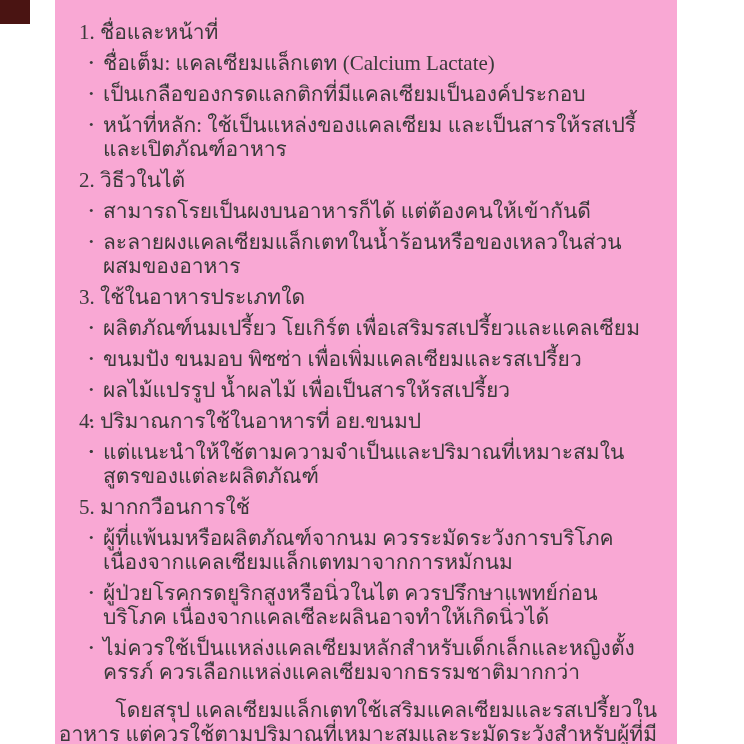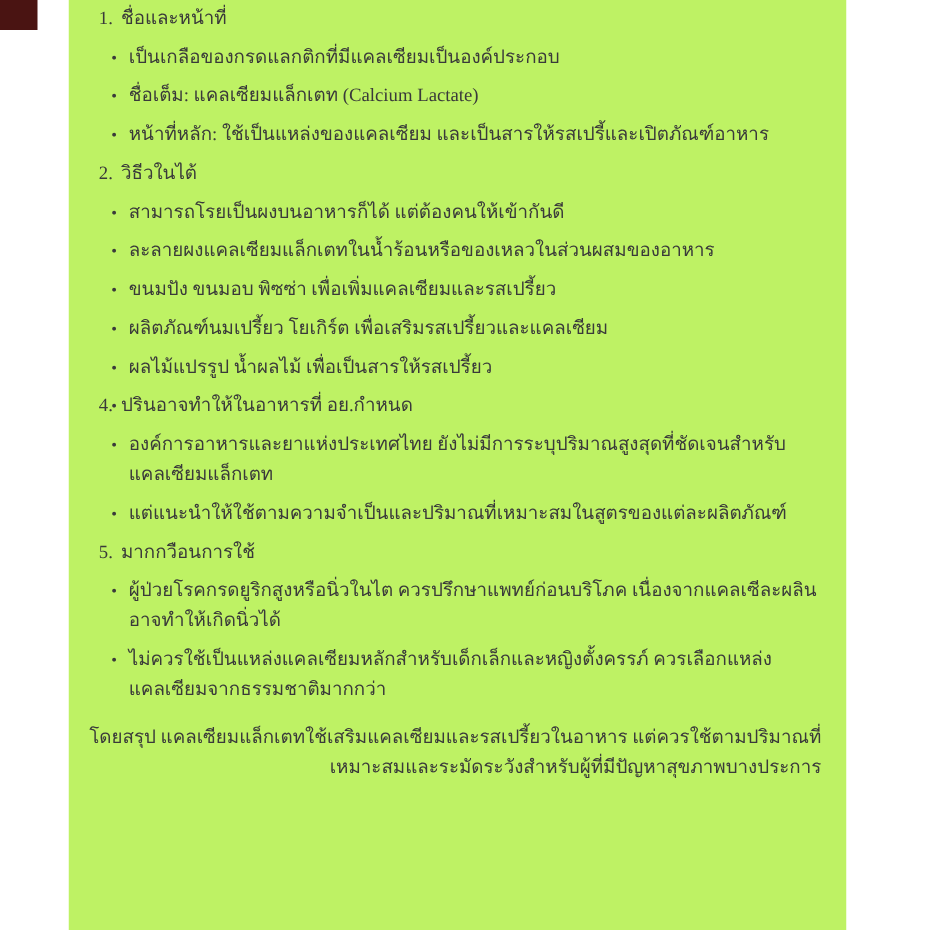--- a/index.html
+++ b/index.html
@@ -12,24 +12,24 @@
   .corner-badge {
     position: absolute;
     left: 0; top: 0;
     width: 30px; height: 24px;
     background: #4a1412;
   }
   .panel {
     position: absolute;
     left: 55px; top: 0;
     width: 622px; height: 744px;
-    background: #bef264;
+    background: #f9a8d4;
     color: #3a3a3a;
-    font-size: 15px;
-    padding: 3px 20px 0 0;
+    font-size: 21px;
+    padding: 20px 20px 0 0;
   }
   .row { line-height: 24px; margin-bottom: 7px; }
   .num-row { padding-left: 24px; }
   .num-row .num { display: inline-block; min-width: 14px; }
   .bullet-row { position: relative; padding-left: 48px; }
   .bullet-row .dot {
     position: absolute;
     left: 34px; top: 0;
     line-height: 24px;
     font-size: 13px;
@@ -43,76 +43,83 @@
 <div class="corner-badge"></div>
 
 <div class="panel">
 
   <div class="row num-row">
     <span class="num">1.</span>
     <span>ชื่อและหน้าที่</span>
   </div>
   <div class="row bullet-row">
     <span class="dot"></span>
-    <span>เป็นเกลือของกรดแลกติกที่มีแคลเซียมเป็นองค์ประกอบ</span>
+    <span>ชื่อเต็ม: แคลเซียมแล็กเตท (Calcium Lactate)</span>
   </div>
   <div class="row bullet-row">
     <span class="dot"></span>
-    <span>ชื่อเต็ม: แคลเซียมแล็กเตท (Calcium Lactate)</span>
+    <span>เป็นเกลือของกรดแลกติกที่มีแคลเซียมเป็นองค์ประกอบ</span>
   </div>
   <div class="row bullet-row">
     <span class="dot"></span>
     <span>หน้าที่หลัก: ใช้เป็นแหล่งของแคลเซียม และเป็นสารให้รสเปรี้และเปิตภัณฑ์อาหาร</span>
   </div>
 
   <div class="row num-row">
     <span class="num">2.</span>
     <span>วิธีวในไต้</span>
   </div>
   <div class="row bullet-row">
     <span class="dot"></span>
     <span>สามารถโรยเป็นผงบนอาหารก็ได้ แต่ต้องคนให้เข้ากันดี</span>
   </div>
   <div class="row bullet-row">
     <span class="dot"></span>
     <span>ละลายผงแคลเซียมแล็กเตทในน้ำร้อนหรือของเหลวในส่วนผสมของอาหาร</span>
   </div>
 
-  <div class="row bullet-row">
-    <span class="dot"></span>
-    <span>ขนมปัง ขนมอบ พิซซ่า เพื่อเพิ่มแคลเซียมและรสเปรี้ยว</span>
+  <div class="row num-row">
+    <span class="num">3.</span>
+    <span>ใช้ในอาหารประเภทใด</span>
   </div>
   <div class="row bullet-row">
     <span class="dot"></span>
     <span>ผลิตภัณฑ์นมเปรี้ยว โยเกิร์ต เพื่อเสริมรสเปรี้ยวและแคลเซียม</span>
+  </div>
+  <div class="row bullet-row">
+    <span class="dot"></span>
+    <span>ขนมปัง ขนมอบ พิซซ่า เพื่อเพิ่มแคลเซียมและรสเปรี้ยว</span>
   </div>
   <div class="row bullet-row">
     <span class="dot"></span>
     <span>ผลไม้แปรรูป น้ำผลไม้ เพื่อเป็นสารให้รสเปรี้ยว</span>
   </div>
   <div class="row bullet-row">
     <span class="dot"></span>
   </div>
 
   <div class="row num-row">
     <span class="num">4.</span>
-    <span>ปรินอาจทำให้ในอาหารที่ อย.กำหนด</span>
+    <span>ปริมาณการใช้ในอาหารที่ อย.ขนมป</span>
   </div>
   <div class="row bullet-row">
     <span class="dot"></span>
-    <span>องค์การอาหารและยาแห่งประเทศไทย ยังไม่มีการระบุปริมาณสูงสุดที่ชัดเจนสำหรับแคลเซียมแล็กเตท</span>
   </div>
   <div class="row bullet-row">
     <span class="dot"></span>
     <span>แต่แนะนำให้ใช้ตามความจำเป็นและปริมาณที่เหมาะสมในสูตรของแต่ละผลิตภัณฑ์</span>
   </div>
 
   <div class="row num-row">
     <span class="num">5.</span>
     <span>มากกวือนการใช้</span>
+  </div>
+  <div class="row bullet-row">
+    <span class="dot"></span>
+    <span>ผู้ที่แพ้นมหรือผลิตภัณฑ์จากนม ควรระมัดระวังการบริโภค เนื่องจากแคลเซียมแล็กเตทมาจากการหมักนม</span>
   </div>
   <div class="row bullet-row">
     <span class="dot"></span>
     <span>ผู้ป่วยโรคกรดยูริกสูงหรือนิ่วในไต ควรปรึกษาแพทย์ก่อนบริโภค เนื่องจากแคลเซีละผลินอาจทำให้เกิดนิ่วได้</span>
   </div>
   <div class="row bullet-row">
     <span class="dot"></span>
     <span>ไม่ควรใช้เป็นแหล่งแคลเซียมหลักสำหรับเด็กเล็กและหญิงตั้งครรภ์ ควรเลือกแหล่งแคลเซียมจากธรรมชาติมากกว่า</span>
   </div>
 

